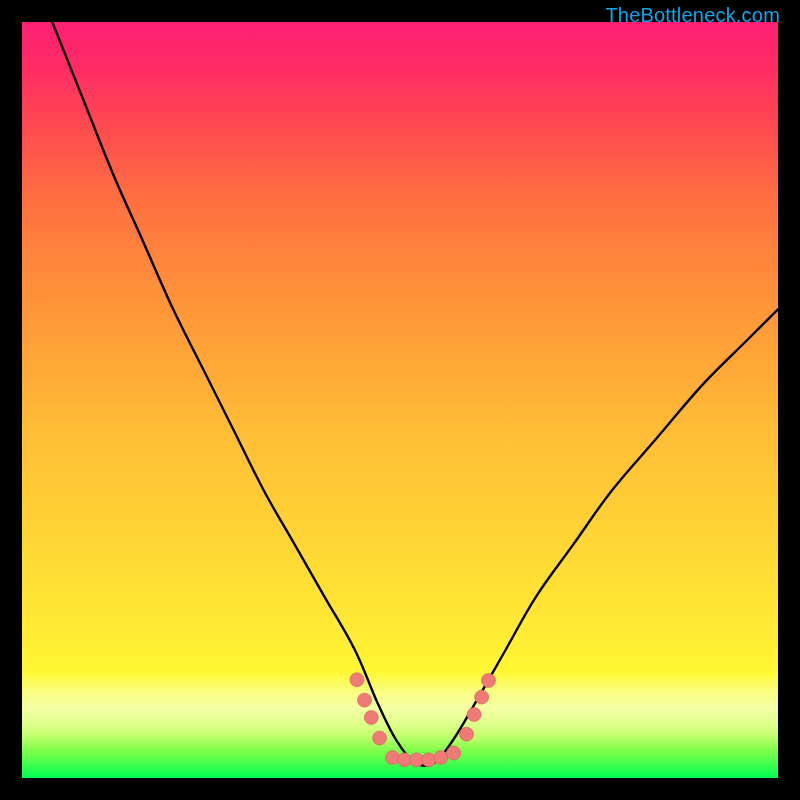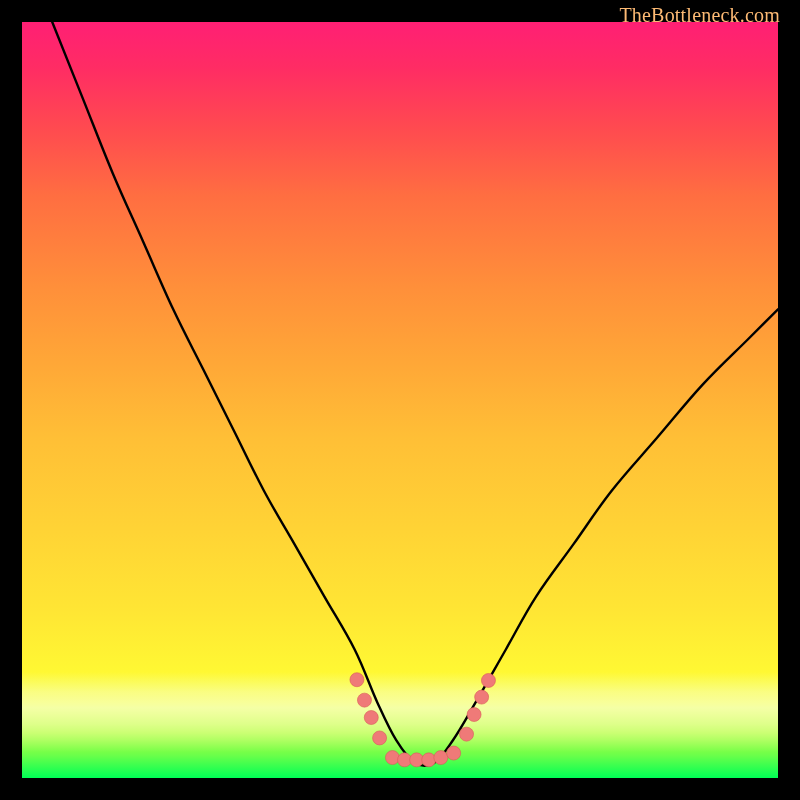--- a/index.html
+++ b/index.html
@@ -64,25 +64,24 @@
     left: 22px;
     top: 22px;
     width: 756px;
     height: 756px;
     pointer-events: none;
   }
   .watermark {
     position: absolute;
     top: 4px;
     right: 20px;
-    color: #fdba74;
+    color: #0ea5e9;
     font-size: 20px;
     letter-spacing: 0.2px;
     user-select: none;
-    font-family: Liberation Serif, serif;
   }
 </style>
 </head>
 <body>
 
 <div class="frame">
   <div class="plot-area"></div>
 
   <svg class="curve" viewBox="0 0 756 756" preserveAspectRatio="none">
     <path id="curve-path" fill="none" stroke-width="2.4" stroke-linecap="round" stroke-linejoin="round" d="M 30.24 0.00 C 35.68 13.61, 49.59 48.38, 60.48 75.60 C 71.37 102.82, 79.83 125.34, 90.72 151.20 C 101.61 177.06, 110.07 194.75, 120.96 219.24 C 131.85 243.73, 140.31 264.15, 151.20 287.28 C 162.09 310.41, 170.55 325.99, 181.44 347.76 C 192.33 369.53, 200.79 386.47, 211.68 408.24 C 222.57 430.01, 231.03 448.31, 241.92 468.72 C 252.81 489.13, 261.27 502.59, 272.16 521.64 C 283.05 540.69, 291.51 555.51, 302.40 574.56 C 313.29 593.61, 323.11 608.43, 332.64 627.48 C 342.17 646.53, 347.84 664.07, 355.32 680.40 C 362.80 696.73, 367.42 707.31, 374.22 718.20 C 381.02 729.09, 386.32 736.80, 393.12 740.88 C 399.92 744.96, 405.22 744.96, 412.02 740.88 C 418.82 736.80, 423.44 729.09, 430.92 718.20 C 438.40 707.31, 444.07 696.73, 453.60 680.40 C 463.13 664.07, 472.95 646.53, 483.84 627.48 C 494.73 608.43, 501.83 593.61, 514.08 574.56 C 526.33 555.51, 538.27 540.69, 551.88 521.64 C 565.49 502.59, 574.71 487.77, 589.68 468.72 C 604.65 449.67, 618.71 434.85, 635.04 415.80 C 651.37 396.75, 664.07 380.57, 680.40 362.88 C 696.73 345.19, 712.15 331.13, 725.76 317.52 C 739.37 303.91, 750.56 292.72, 756.00 287.28" stroke="#000000"></path>

